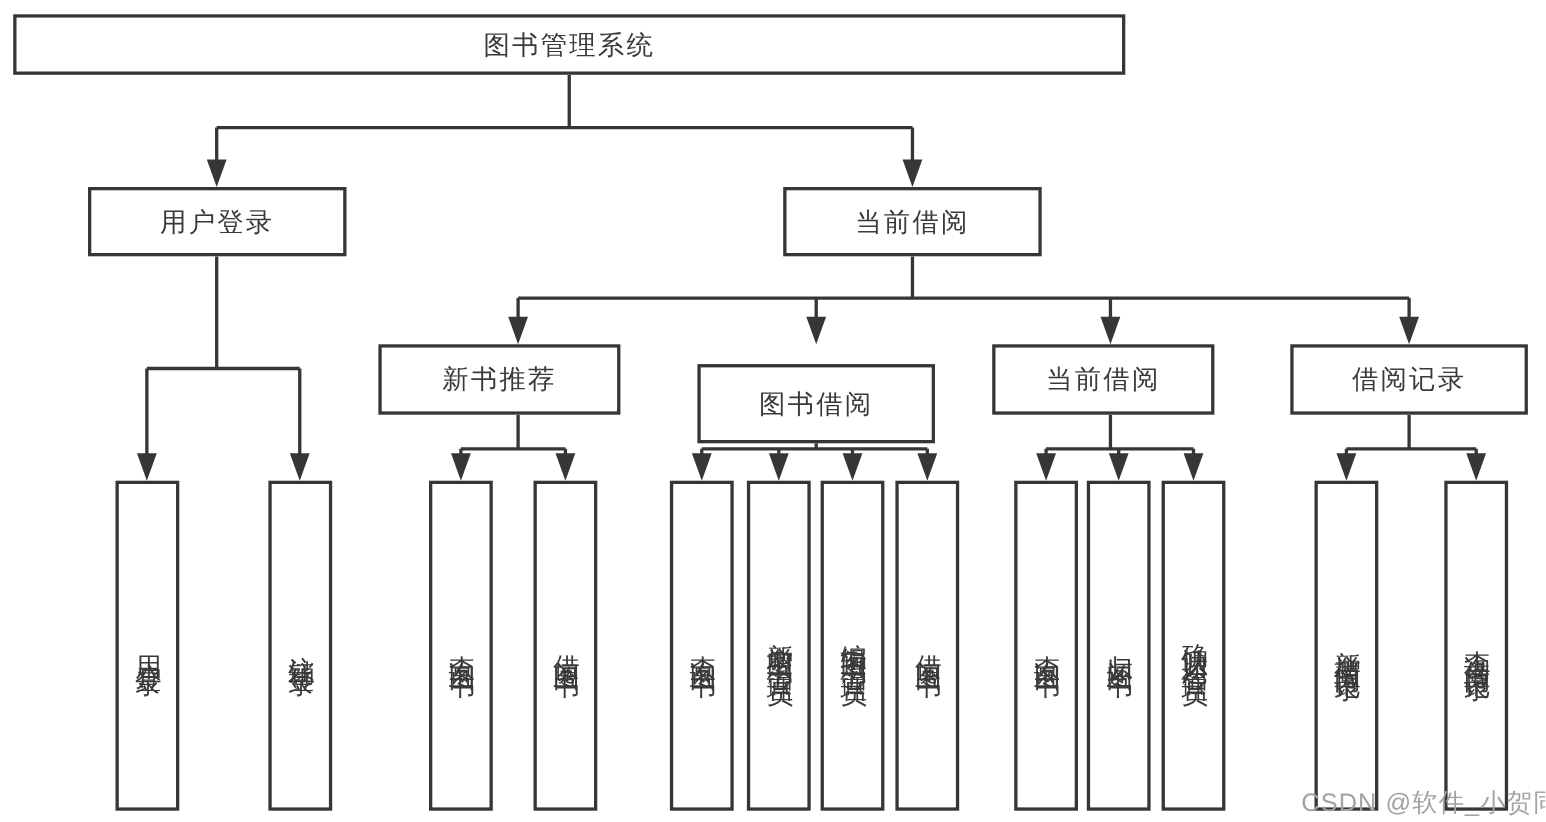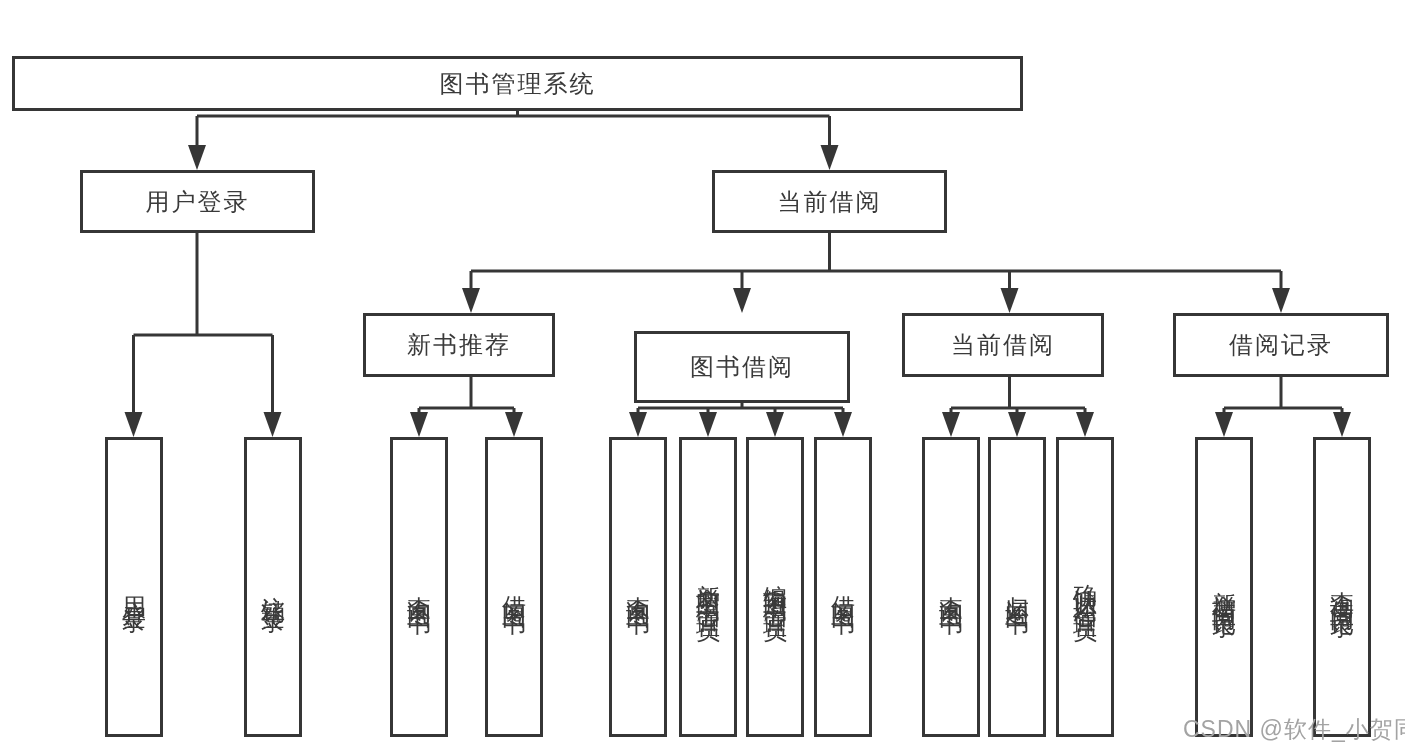--- a/index.html
+++ b/index.html
@@ -58,26 +58,26 @@
     <path d="M1009.5 377 V408 M951 408 H1085 M951 408 V416 M1017 408 V416 M1085 408 V416"></path>
     <polygon points="942,412 960,412 951,437" fill="#363636" stroke="none"></polygon>
     <polygon points="1008,412 1026,412 1017,437" fill="#363636" stroke="none"></polygon>
     <polygon points="1076,412 1094,412 1085,437" fill="#363636" stroke="none"></polygon>
 
     <path d="M1281 377 V408 M1224 408 H1342 M1224 408 V416 M1342 408 V416"></path>
     <polygon points="1215,412 1233,412 1224,437" fill="#363636" stroke="none"></polygon>
     <polygon points="1333,412 1351,412 1342,437" fill="#363636" stroke="none"></polygon>
   </svg>
 
-  <div class="box hbox" style="left:12px;top:13px;width:1011px;height:55px;margin-top:43px;">图书管理系统</div>
+  <div class="box hbox" style="left:12px;top:13px;width:1011px;height:55px;">图书管理系统</div>
 
   <div class="box hbox" style="left:80px;top:170px;width:235px;height:63px;">用户登录</div>
   <div class="box hbox" style="left:712px;top:170px;width:235px;height:63px;">当前借阅</div>
 
-  <div class="box hbox" style="left:363px;top:313px;width:192px;height:64px;">新书推荐</div>
+  <div class="box hbox" style="left:344px;top:313px;width:220px;height:64px;">新书推荐</div>
   <div class="box hbox" style="left:634px;top:331px;width:216px;height:72px;">图书借阅</div>
   <div class="box hbox" style="left:902px;top:313px;width:202px;height:64px;">当前借阅</div>
   <div class="box hbox" style="left:1173px;top:313px;width:216px;height:64px;text-align:center;">借阅记录</div>
 
   <div class="box vbox" style="left:105px;top:437px;width:58px;height:300px;">用户登录</div>
   <div class="box vbox" style="left:244px;top:437px;width:58px;height:300px;">注销登录</div>
 
   <div class="box vbox" style="left:390px;top:437px;width:58px;height:300px;">查询图书</div>
   <div class="box vbox" style="left:485px;top:437px;width:58px;height:300px;">借阅图书</div>
 

